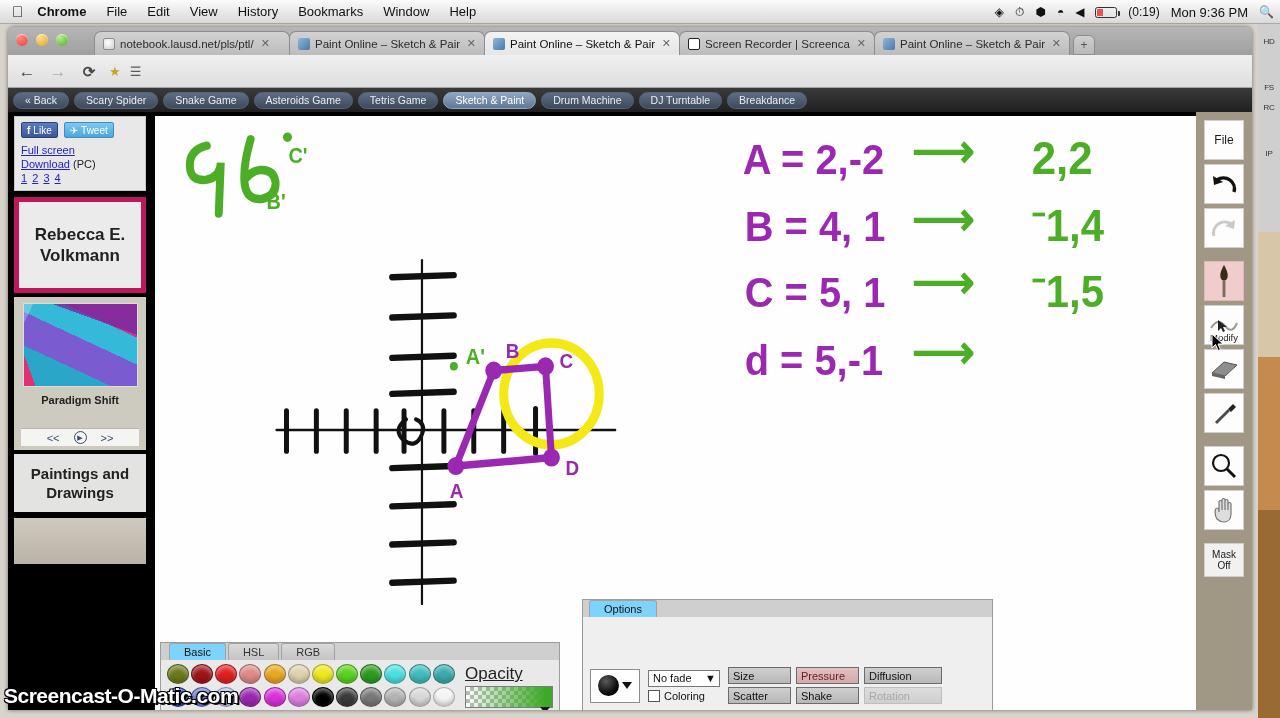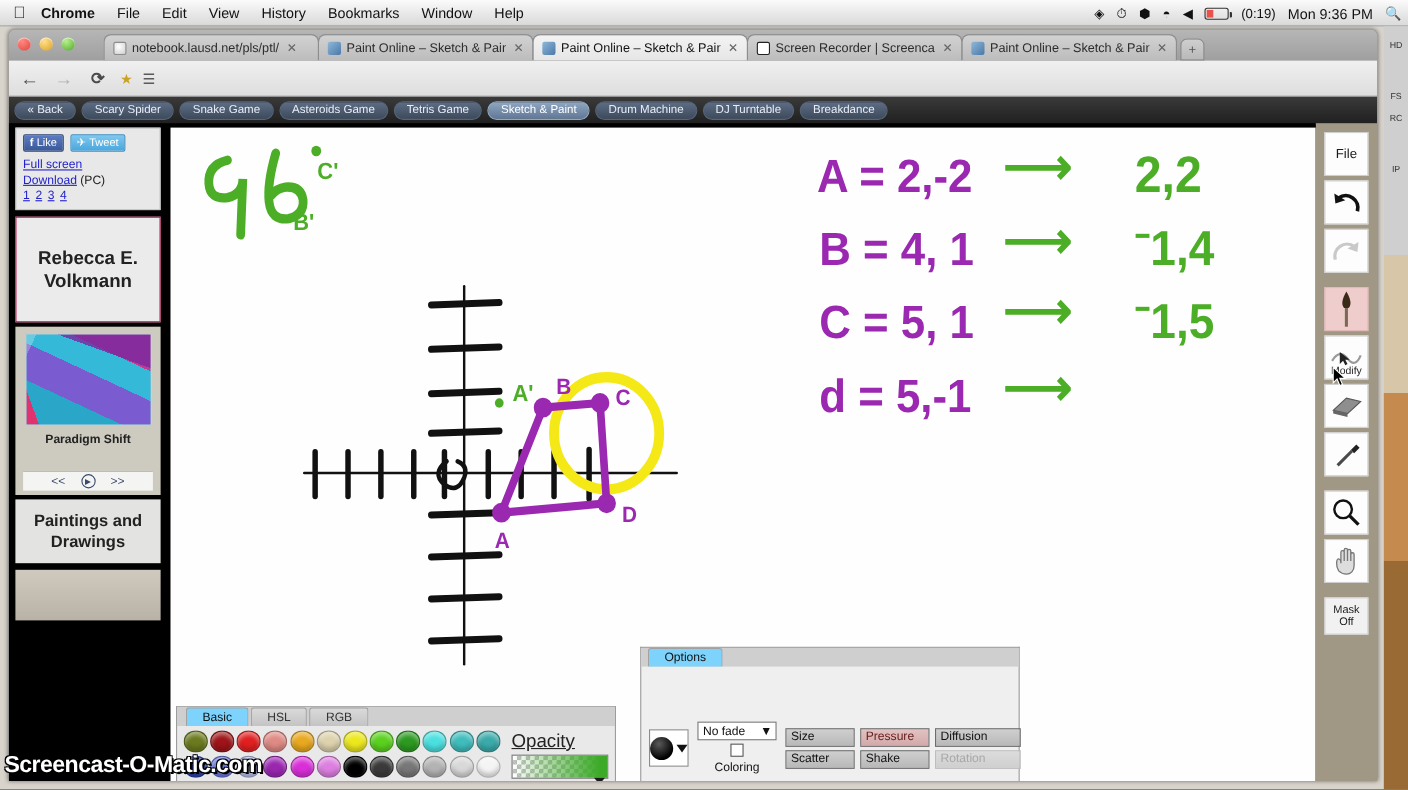--- a/index.html
+++ b/index.html
@@ -84,21 +84,21 @@
   .side-card { background:#e8e8e8; border:1px solid #c6c6c6; padding:5px 6px; }
   .social { display:flex; gap:6px; margin-bottom:5px; }
   .btn-like, .btn-tweet { height:16px; display:flex; align-items:center; gap:3px; padding:0 5px;
       font-size:10px; border-radius:2px; color:#fff; }
   .btn-like { background:linear-gradient(#5b7bc4,#3b5998); border:1px solid #2d4373;}
   .btn-tweet{ background:linear-gradient(#7fc8ef,#49a7dd); border:1px solid #3f8fc0; color:#fff;}
   .fb-f { font-weight:bold; font-size:10px;}
   .lnk { color:#2222cc; text-decoration:underline; font-size:11px;margin-top:44px; }
   .side-lines { font-size:11px; color:#222; line-height:14px; }
   .numlinks a { color:#2222cc; text-decoration:underline; margin-right:2px; }
-  .artist-card { margin-top:6px; background:#ebebeb; border:1px solid #be185d; min-height:96px;
+  .artist-card { margin-top:6px; background:#ebebeb; border:5px solid #be185d; min-height:96px;
                  display:flex; align-items:center; justify-content:center; text-align:center;
                  font-size:17px; font-weight:bold; color:#222; line-height:21px; padding:8px 4px;}
   .art-panel { margin-top:4px; background:#cdcabf; padding:6px 7px 4px 7px; }
   .art-thumb { width:115px; height:84px; margin:0 auto; border:1px solid #ddd;
     background:
       linear-gradient(115deg, rgba(255,255,255,.25) 0 6%, transparent 6% 12%),
       linear-gradient(70deg, #e0326e 0 8%, transparent 8%),
       linear-gradient(200deg, rgba(120,40,160,.8) 0 25%, transparent 25%),
       linear-gradient(25deg, #2aa7c8 0 30%, #7a5bd0 30% 55%, #35b9d8 55% 75%, #c23a8f 75% 100%),
       #3aa8cf;
@@ -152,35 +152,35 @@
     background-image:
       linear-gradient(to right, rgba(60,170,40,0) 0%, rgba(60,170,40,1) 92%),
       linear-gradient(45deg,#bbb 25%,transparent 25%,transparent 75%,#bbb 75%),
       linear-gradient(45deg,#bbb 25%,#fff 25%,#fff 75%,#bbb 75%);
     background-size:100% 100%, 8px 8px, 8px 8px;
     background-position:0 0, 0 0, 4px 4px;
   }
   .opacity-slider:after { content:""; position:absolute; right:2px; bottom:-6px; border-left:5px solid transparent;
      border-right:5px solid transparent; border-top:6px solid #1a1a1a;}
 
-  .options-panel { width:345px; background:#efefef; border:1px solid #9c9c9c; border-bottom:none;text-align:center; }
+  .options-panel { width:411px; background:#efefef; border:1px solid #9c9c9c; border-bottom:none;text-align:center; }
   .opt-tabrow { padding-left:6px; background:#cfcfcf; }
   .opt-body { display:flex; align-items:center; gap:8px; padding:5px 7px 6px 7px;margin-top:45px; }
   .brush-preview { width:50px; height:34px; background:#fff; border:1px solid #8c8c8c;
                    display:flex; align-items:center; justify-content:center; gap:3px;}
   .brush-dot { width:21px; height:21px; border-radius:50%;
                background:radial-gradient(circle at 38% 30%, #5a5a5a, #000 70%);}
   .caret { width:0;height:0;border-left:5px solid transparent;border-right:5px solid transparent;border-top:7px solid #111;}
   .opt-cols { display:flex; flex-direction:column; gap:3px; }
   .opt-row { display:flex; gap:5px; align-items:center;}
   .select {
     width:72px; height:17px; background:#fff; border:1px solid #777; font-size:11px; color:#111;
     display:flex; align-items:center; justify-content:space-between; padding:0 3px 0 4px;
   }
-  .chk { display:flex; align-items:center; gap:4px; font-size:11px; color:#111;flex-direction:column; }
+  .chk { display:flex; align-items:center; gap:4px; font-size:11px; color:#111; }
   .chkbox { width:12px;height:12px;border:1px solid #555;background:#fff;}
   .obtn { width:63px; height:17px; font-size:11px; color:#111; border:1px solid #6c6c6c;
           background:linear-gradient(#cfcfcf,#b8b8b8); display:flex; align-items:center; padding-left:4px;}
   .obtn.hot { background:linear-gradient(#e2c2c2,#d3a9a9); color:#6a2020;}
   .obtn.off { color:#a8a8a8; border-color:#bdbdbd; background:linear-gradient(#dcdcdc,#cfcfcf);}
   .obtn.w78 { width:78px; }
 
   .watermark { position:absolute; left:4px; bottom:10px; font-size:21px; font-weight:bold; color:#fff;
     letter-spacing:-.5px; text-shadow:2px 2px 0 #000,-1px -1px 0 #000,1px -1px 0 #000,-1px 1px 0 #000; z-index:9;}
 

